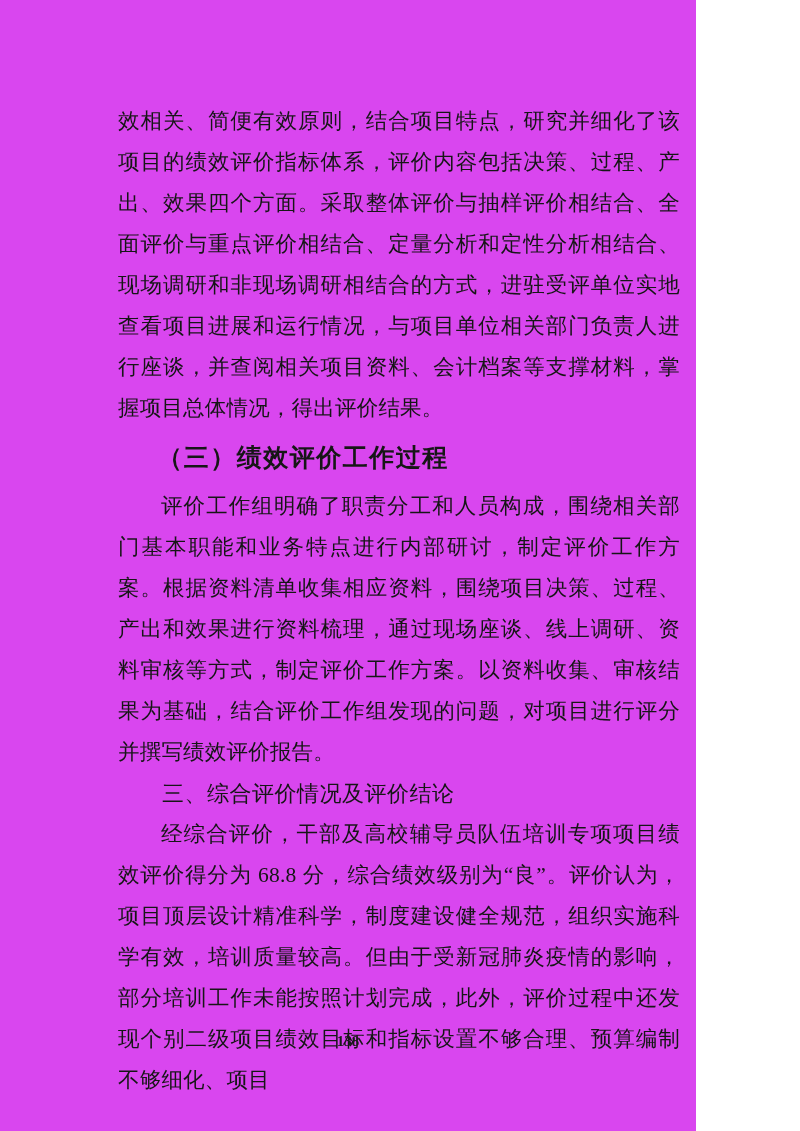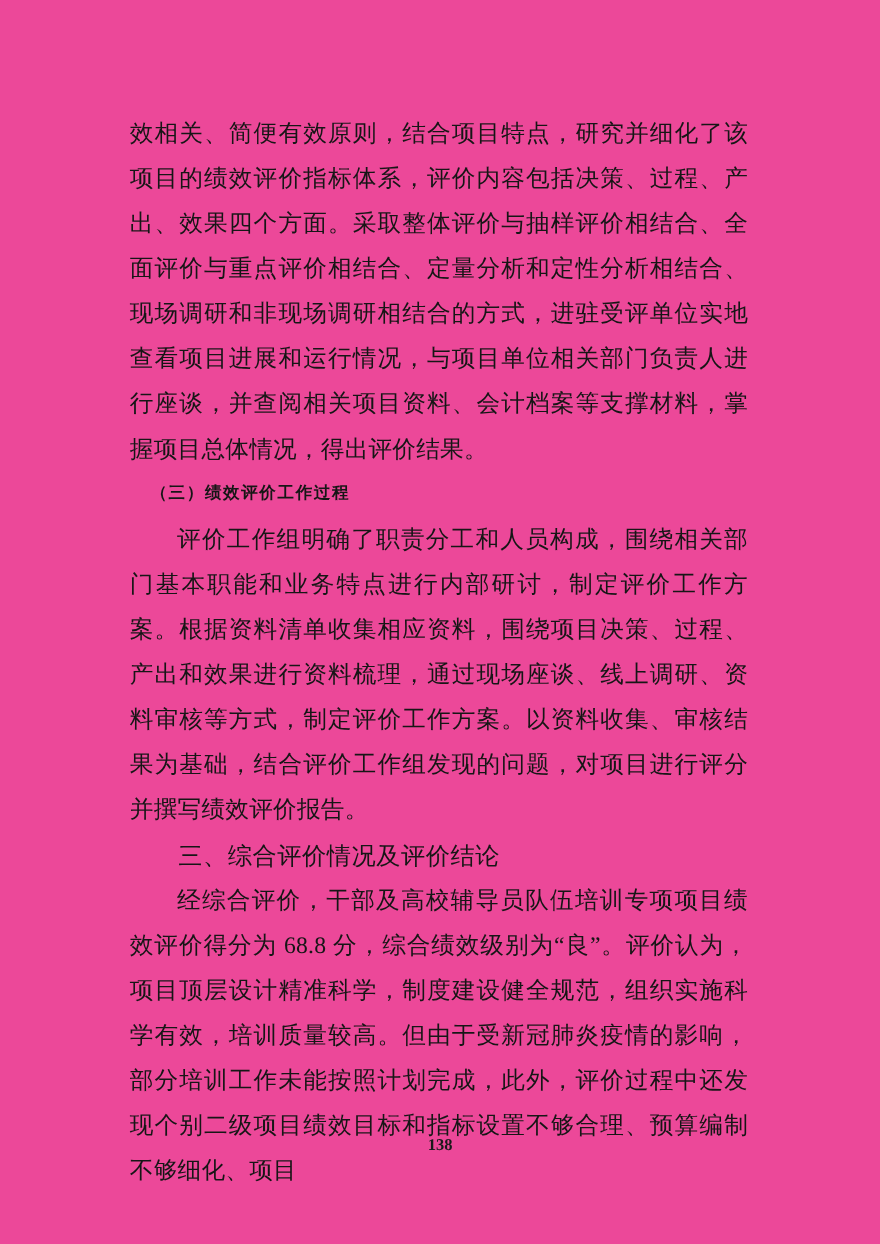--- a/index.html
+++ b/index.html
@@ -2,23 +2,23 @@
 <html lang="zh"><head>
 <meta charset="utf-8">
 <style>
   html, body {
     margin: 0;
     padding: 0;
     background: #ffffff;
   }
   .page {
     position: relative;
-    width: 800px;
+    width: 696px;
     height: 1131px;
-    background: #ec4899;
+    background: #d946ef;
     overflow: hidden;
     font-family: "Liberation Serif", "DejaVu Serif", serif;
     color: #161616;
   }
   .content {
     position: absolute;
     left: 118px;
     top: 0;
     width: 562px;
     padding-top: 101px;
@@ -29,26 +29,26 @@
     line-height: 41px;
     text-align: justify;
     text-indent: 2em;
     letter-spacing: 0.2px;
     font-weight: 400;
   }
   .body-para.continuation {
     text-indent: 0;
   }
   .sub-heading {
-    margin: 0;
-    font-size: 15px;
+    margin: 8px;
+    font-size: 25px;
     line-height: 41px;
     font-weight: 700;
     text-indent: 1.25em;
-    font-family: Liberation Mono, monospace;
+    font-family: Liberation Sans, sans-serif;
     letter-spacing: 1.5px;
   }
   .section-heading {
     margin: 0;
     font-size: 22px;
     line-height: 41px;
     font-weight: 400;
     text-indent: 2em;
     font-family: "Liberation Sans", "DejaVu Sans", sans-serif;
     letter-spacing: 0.5px;

